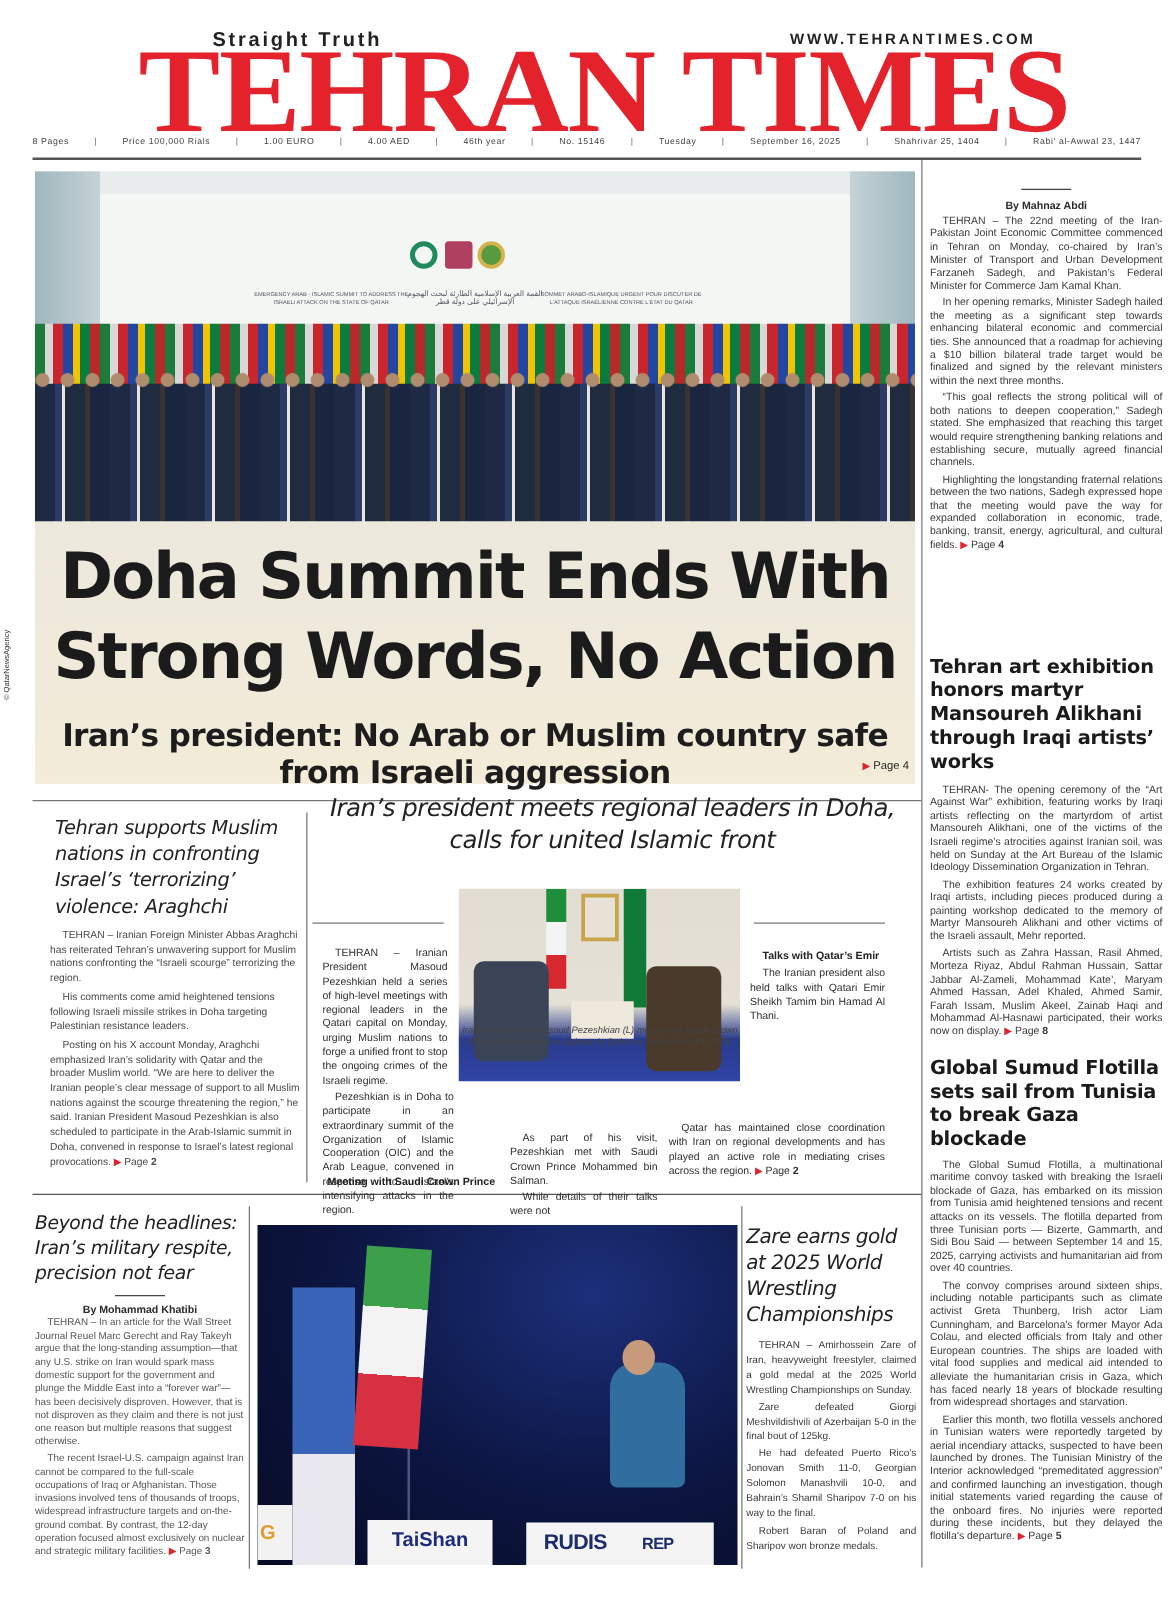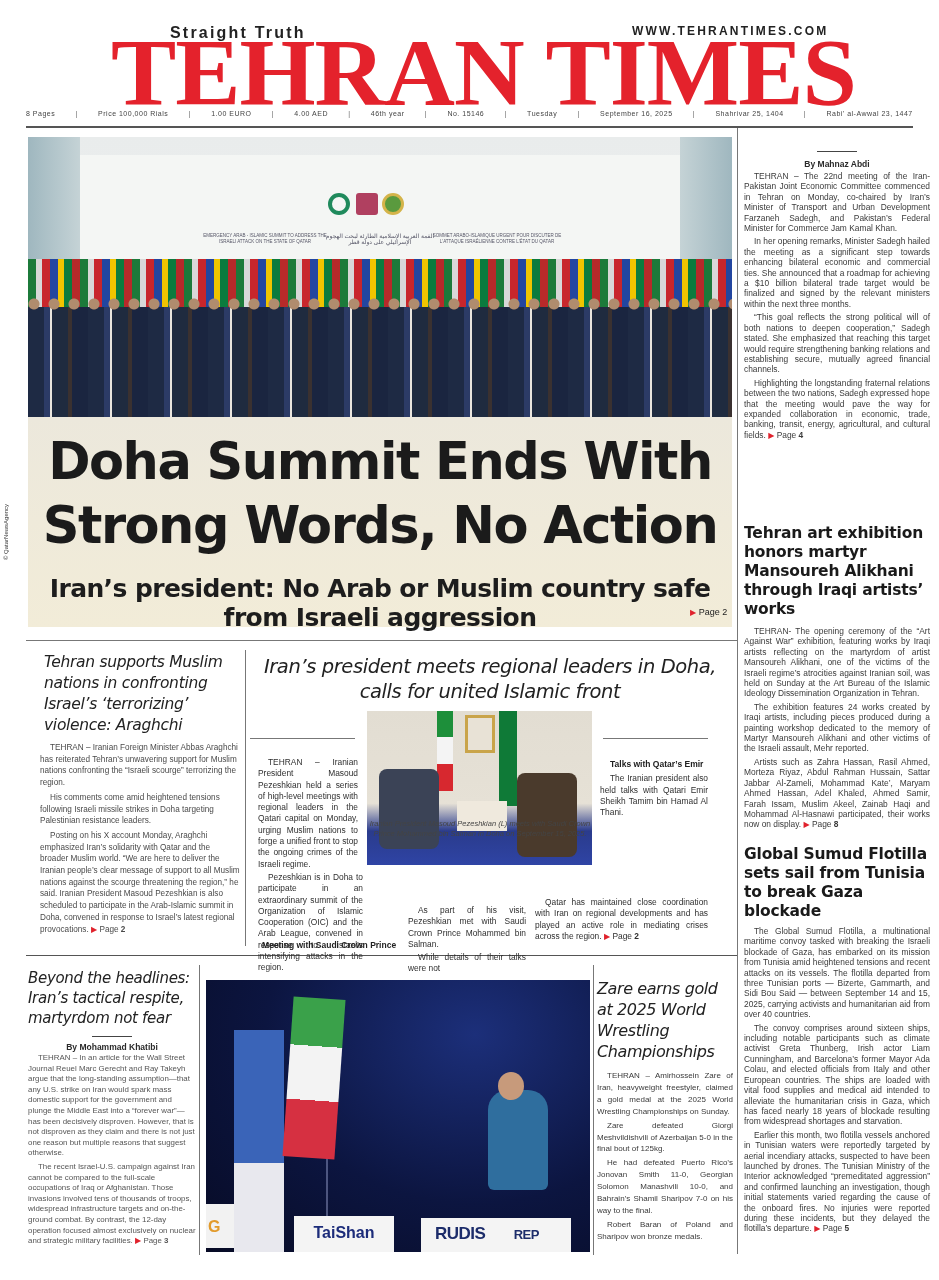--- a/index.html
+++ b/index.html
@@ -51,21 +51,21 @@
   .side-text p { text-indent: 10px; margin-bottom: 3px; }
   .byline { text-align: center; font-weight: bold; font-size: 8.5px; color: #2a2a2a; }
   .byrule { width: 40px; height: 1px; background: #444; margin: 0 auto; }
 
   
   .left-head { font-family: "DejaVu Sans", sans-serif; font-style: italic; font-size: 15.5px; line-height: 21px; color: #222; letter-spacing: -0.3px; }
   .body-text { font-size: 8.2px; line-height: 11.7px; color: #4a4a4a; }
   .body-text p { text-indent: 10px; margin-bottom: 3px; }
 
   
-  .center-head { left: 250px; top: 654px; width: 480px; text-align: center; font-family: "DejaVu Sans", sans-serif; font-style: italic; font-size: 19.5px; line-height: 25px; color: #222; letter-spacing: -0.4px; }
+  .center-head { left: 250px; top: 634px; width: 480px; text-align: center; font-family: "DejaVu Sans", sans-serif; font-style: italic; font-size: 19.5px; line-height: 25px; color: #222; letter-spacing: -0.4px; }
   .col-text { font-size: 8.4px; line-height: 11.3px; color: #2f2f2f; text-align: justify; }
   .col-text p { text-indent: 10px; margin-bottom: 2px; }
   .subtitle { font-weight: bold; font-size: 8.5px; color: #222; text-indent: 10px; margin-bottom: 3px; }
 
   .meet-photo { left: 367px; top: 711px; width: 225px; height: 154px; overflow: hidden; background: linear-gradient(180deg, #e2ddd2 0%, #e6e1d6 60%, #2a3b8c 78%, #2f44a5 100%); }
   .caption { left: 365px; top: 819px; width: 230px; font-style: italic; font-size: 7.5px; line-height: 10px; color: #444; text-align: center; }
 
   
   .wrestle-photo { left: 206px; top: 980px; width: 384px; height: 272px; overflow: hidden; background: radial-gradient(ellipse at 70% 20%, #1c2f7a 0%, #0c1540 55%, #070b25 100%); }
   .zare-head { font-family: "DejaVu Sans", sans-serif; font-style: italic; font-size: 16px; line-height: 21px; color: #222; letter-spacing: -0.4px; }
@@ -124,21 +124,21 @@
   <div class="people-row"></div>
   <div class="heads-row"></div>
 </div>
 <div class="abs photo-credit">© QatarNewsAgency</div>
 
 <div class="abs headline-main">
   <div>Doha Summit Ends With</div>
   <div>Strong Words, No Action</div>
 </div>
 <div class="abs subhead-main">Iran’s president: No Arab or Muslim country safe from Israeli aggression</div>
-<div class="abs pageref-main"><span class="arrow">▶</span> <span>Page 2</span></div>
+<div class="abs pageref-main"><span class="arrow">▶</span> <span>Page 4</span></div>
 
 <div class="abs sidebar" style="top:137px;">
   <div class="byrule" style="margin-top:14px;"></div>
   <div class="byline" style="margin-top:7px;">By Mahnaz Abdi</div>
   <div class="side-text" style="margin-top:2px;">
     <p>TEHRAN – The 22nd meeting of the Iran-Pakistan Joint Economic Committee commenced in Tehran on Monday, co-chaired by Iran’s Minister of Transport and Urban Development Farzaneh Sadegh, and Pakistan’s Federal Minister for Commerce Jam Kamal Khan.</p>
     <p>In her opening remarks, Minister Sadegh hailed the meeting as a significant step towards enhancing bilateral economic and commercial ties. She announced that a roadmap for achieving a $10 billion bilateral trade target would be finalized and signed by the relevant ministers within the next three months.</p>
     <p>“This goal reflects the strong political will of both nations to deepen cooperation,” Sadegh stated. She emphasized that reaching this target would require strengthening banking relations and establishing secure, mutually agreed financial channels.</p>
     <p><span>Highlighting the longstanding fraternal relations between the two nations, Sadegh expressed hope that the meeting would pave the way for expanded collaboration in economic, trade, banking, transit, energy, agricultural, and cultural fields.</span> <span><span class="arrow">▶</span> <span>Page</span> <span class="pg">4</span></span></p>
   </div>
@@ -196,21 +196,21 @@
 </div>
 <div class="abs col-text" style="left:600px; top:757px; width:108px;">
   <div class="subtitle" style="margin-top:2px;">Talks with Qatar’s Emir</div>
   <p>The Iranian president also held talks with Qatari Emir Sheikh Tamim bin Hamad Al Thani.</p>
 </div>
 <div class="abs col-text" style="left:535px; top:897px; width:173px;">
   <p><span>Qatar has maintained close coordination with Iran on regional developments and has played an active role in mediating crises across the region.</span> <span><span class="arrow">▶</span> <span>Page</span> <span class="pg">2</span></span></p>
 </div>
 
 <div class="abs" style="left:28px; top:968px; width:168px;">
-  <div class="left-head" style="font-size:15px; line-height:20px;">Beyond the headlines: Iran’s tactical respite, martyrdom not fear</div>
+  <div class="left-head" style="font-size:15px; line-height:20px;">Beyond the headlines: Iran’s military respite, precision not fear</div>
   <div class="byrule" style="margin-top:8px;"></div>
   <div class="byline" style="margin-top:5px;">By Mohammad Khatibi</div>
   <div class="body-text" style="margin-top:1px; font-size:7.9px; line-height:10.6px; color:#555;">
     <p>TEHRAN – In an article for the Wall Street Journal Reuel Marc Gerecht and Ray Takeyh argue that the long-standing assumption—that any U.S. strike on Iran would spark mass domestic support for the government and plunge the Middle East into a “forever war”—has been decisively disproven. However, that is not disproven as they claim and there is not just one reason but multiple reasons that suggest otherwise.</p>
     <p><span>The recent Israel-U.S. campaign against Iran cannot be compared to the full-scale occupations of Iraq or Afghanistan. Those invasions involved tens of thousands of troops, widespread infrastructure targets and on-the-ground combat. By contrast, the 12-day operation focused almost exclusively on nuclear and strategic military facilities.</span> <span><span class="arrow">▶</span> <span>Page</span> <span class="pg">3</span></span></p>
   </div>
 </div>
 
 <div class="abs wrestle-photo">
   <div style="position:absolute; left:120px; top:30px; width:2px; height:220px; background:rgba(200,210,255,0.35);"></div>

